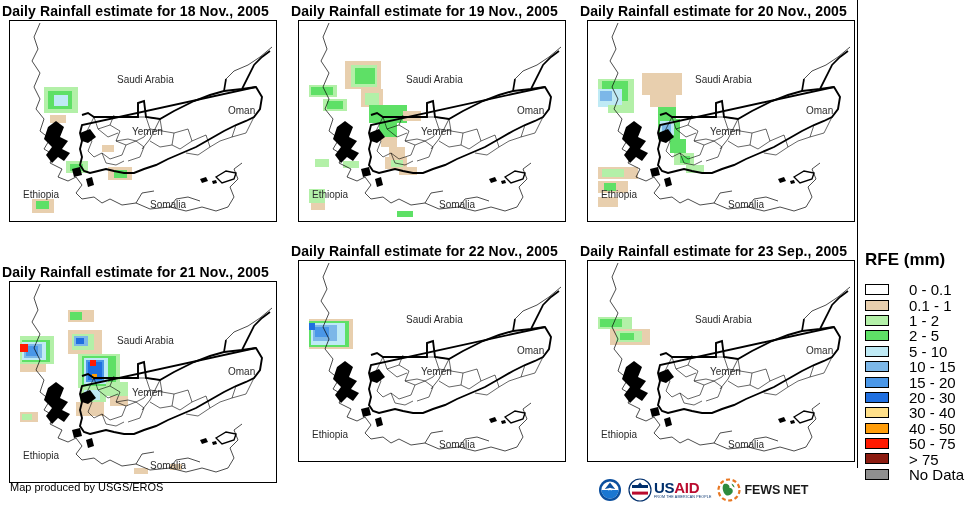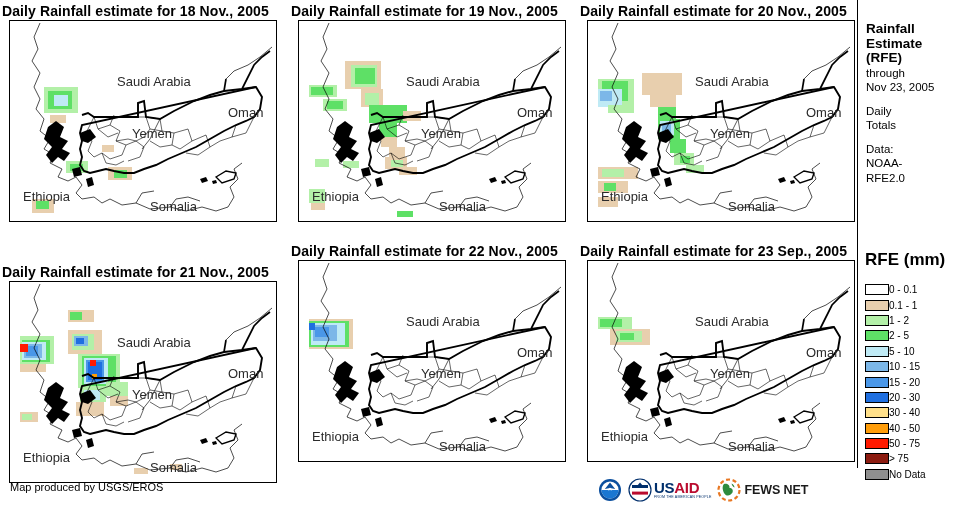--- a/index.html
+++ b/index.html
@@ -14,35 +14,35 @@
     letter-spacing:0.1px;height:17px;line-height:17px;
     white-space:nowrap;padding-left:2px;
   }
   .map-frame{
     position:relative;width:266px;height:200px;
     border:1px solid #000;background:#fff;margin-left:9px;
     overflow:hidden;
   }
   .map-svg{position:absolute;left:0;top:0;width:266px;height:200px;display:block;}
   .country-label{
-    position:absolute;font-size:13px;color:#2b2b2b;white-space:nowrap;
+    position:absolute;font-size:10px;color:#2b2b2b;white-space:nowrap;
     font-family:"Liberation Sans","DejaVu Sans",sans-serif;
   }
   
   #legend-col{position:absolute;left:857px;top:0;width:110px;height:470px;}
   #legend-divider{position:absolute;left:0;top:0;width:1px;height:468px;background:#000;}
   #rfe-head{position:absolute;left:9px;top:22px;width:100px;}
   .rfe-big{font-size:13.5px;font-weight:bold;color:#000;line-height:14.5px;}
   .rfe-sub{font-size:11.5px;color:#000;line-height:14.5px;}
   .rfe-gap{height:9px;}
   #legend-box{position:absolute;left:8px;top:250px;width:102px;}
   #legend-title{font-size:17px;font-weight:bold;color:#000;margin-bottom:12px;}
   .legend-row{display:flex;align-items:center;height:15.4px;}
   .legend-swatch{width:24px;height:11px;border:1px solid #000;box-sizing:border-box;flex:0 0 auto;}
-  .legend-label{font-size:10px;color:#000;margin-left:0;white-space:nowrap;}
+  .legend-label{font-size:15px;color:#000;margin-left:20px;white-space:nowrap;}
   
   #credit{position:absolute;left:10px;top:481px;font-size:11px;color:#000;white-space:nowrap;}
   #logos{position:absolute;left:598px;top:474px;height:32px;display:flex;align-items:center;gap:6px;}
   .logo{display:flex;align-items:center;height:30px;}
   .usgs-mark{width:18px;height:16px;margin-right:1px;}
   .usgs-txt{display:flex;flex-direction:column;line-height:1;}
   .usgs-name{font-size:15px;font-weight:bold;color:#0a6640;letter-spacing:-0.4px;}
   .usgs-tag{font-size:3.6px;color:#0a6640;font-style:italic;letter-spacing:0.1px;margin-top:1px;}
   .usaid-txt{display:flex;flex-direction:column;line-height:1;margin-left:2px;}
   .usaid-name{font-size:15px;font-weight:bold;letter-spacing:-0.3px;}
@@ -498,34 +498,20 @@
     <span class="country-label" style="left:218px;top:84px;">Oman</span>
     <span class="country-label" style="left:122px;top:105px;">Yemen</span>
     <span class="country-label" style="left:13px;top:168px;">Ethiopia</span>
     <span class="country-label" style="left:140px;top:178px;">Somalia</span>
   </div>
 </div>
 
 <div id="legend-col">
   <div id="legend-divider"></div>
 
-  <div id="rfe-head">
-    <div class="rfe-big">Rainfall</div>
-    <div class="rfe-big">Estimate</div>
-    <div class="rfe-big">(RFE)</div>
-    <div class="rfe-sub">through</div>
-    <div class="rfe-sub">Nov 23, 2005</div>
-    <div class="rfe-gap"></div>
-    <div class="rfe-sub">Daily</div>
-    <div class="rfe-sub">Totals</div>
-    <div class="rfe-gap"></div>
-    <div class="rfe-sub">Data:</div>
-    <div class="rfe-sub">NOAA-</div>
-    <div class="rfe-sub">RFE2.0</div>
-  </div>
 
   <div id="legend-box">
     <div id="legend-title">RFE (mm)</div>
 
     <div class="legend-row">
       <span class="legend-swatch" style="background:#ffffff;"></span>
       <span class="legend-label">0 - 0.1</span>
     </div>
     <div class="legend-row">
       <span class="legend-swatch" style="background:#e8cfae;"></span>

